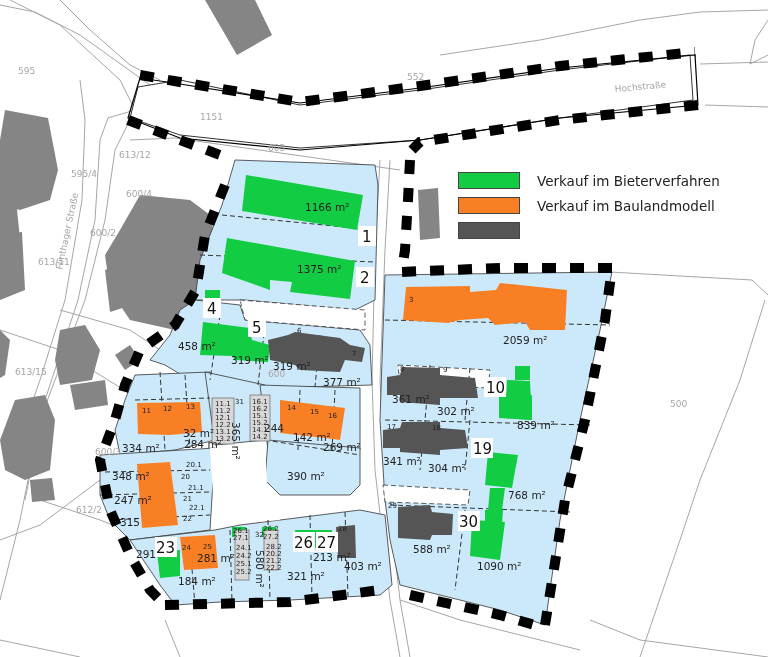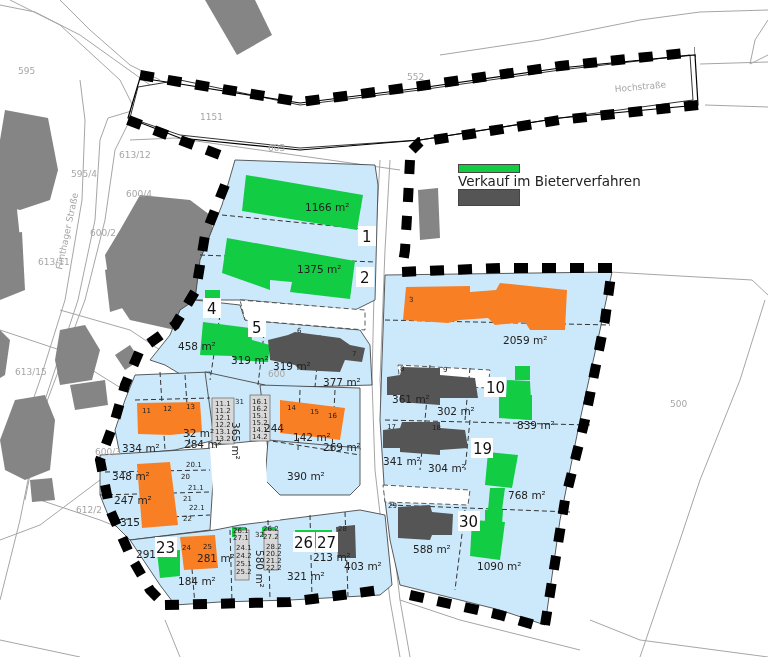--- a/index.html
+++ b/index.html
@@ -7,21 +7,21 @@
   #map { position:absolute; left:0; top:0; width:768px; height:657px; }
   .cad { fill:none; stroke:#a6a6a6; stroke-width:1; }
   .parcel-num { font-family:"DejaVu Sans", sans-serif; font-size:9px; fill:#a6a6a6; }
   .area-lbl { font-family:"DejaVu Sans", sans-serif; font-size:10.5px; fill:#222; }
   .plot-num { font-family:"DejaVu Sans", sans-serif; font-size:15px; fill:#111; }
   .sub-num { font-family:"DejaVu Sans", sans-serif; font-size:7px; fill:#222; }
   .dash { fill:none; stroke:#333; stroke-width:1; stroke-dasharray:5 3; }
   .boundary { fill:none; stroke:#000; stroke-width:10; stroke-dasharray:14 14; }
   .boundary-thin { fill:none; stroke:#000; stroke-width:1.2; }
   .legend { position:absolute; left:458px; top:164px; }
-  .legend-row { display:flex; align-items:flex-start; height:25px;flex-direction:column; }
+  .legend-row { display:flex; align-items:flex-end; height:25px; }
   .legend-swatch { width:62px; height:17px; border:1px solid #444; box-sizing:border-box; margin-right:17px; }
   .legend-label { font-family:"DejaVu Sans", sans-serif; font-size:13.5px; color:#222; white-space:nowrap; }
 </style>
 </head>
 <body>
 
 <svg id="map" viewBox="0 0 768 657" xmlns="http://www.w3.org/2000/svg">
 
   <g>
     <path class="cad" d="M0,5 L35,12 L80,35 L150,85 L195,115"></path>
@@ -314,15 +314,19 @@
     <text class="sub-num" x="266" y="570">22.2</text>
   </g>
 </svg>
 
 <div class="legend">
   <div class="legend-row">
     <div class="legend-swatch" style="background:#12cc44"></div>
     <span class="legend-label">Verkauf im Bieterverfahren</span>
   </div>
   <div class="legend-row">
+    <div class="legend-swatch" style="background:#f97f25"></div>
+    <span class="legend-label">Verkauf im Baulandmodell</span>
+  </div>
+  <div class="legend-row">
     <div class="legend-swatch" style="background:#555555"></div>
   </div>
 </div>
 
 </body></html>

